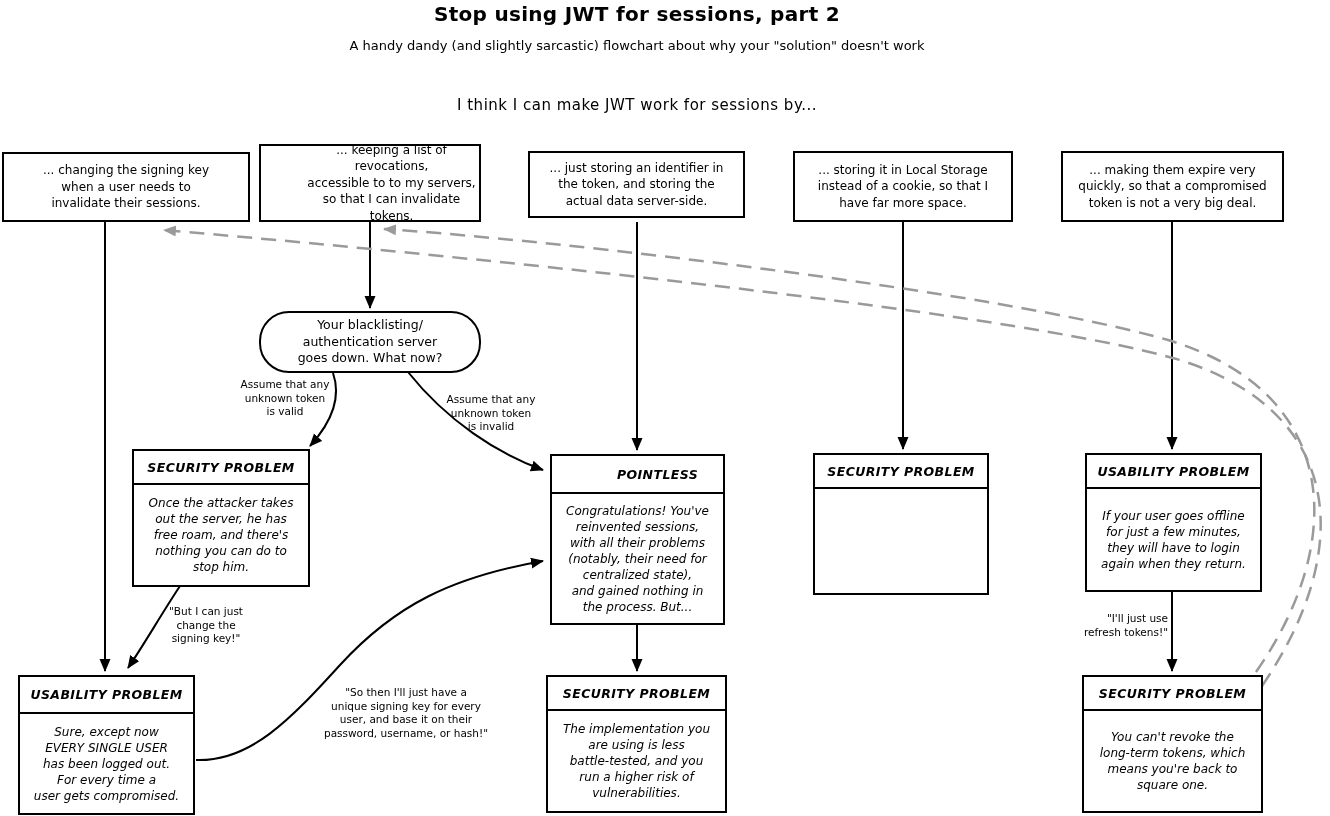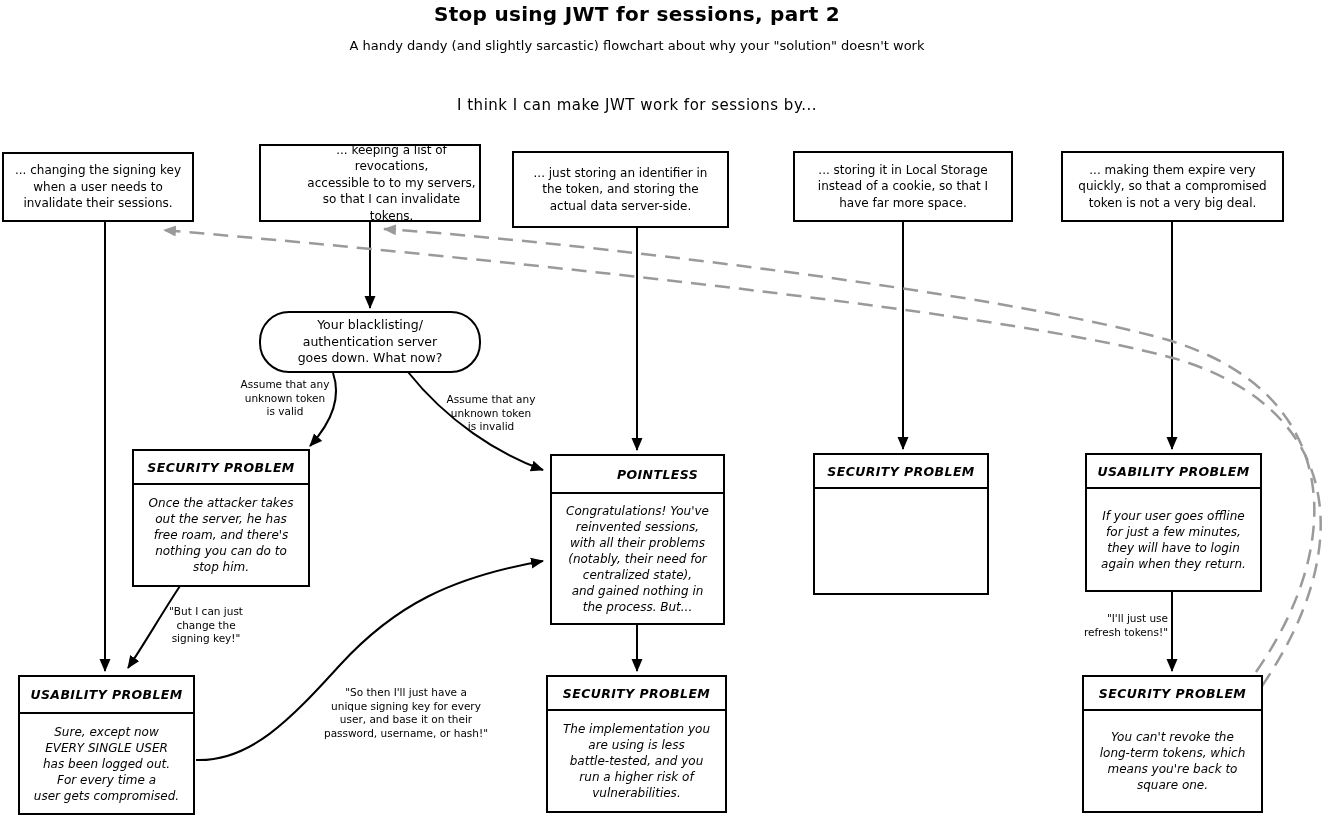--- a/index.html
+++ b/index.html
@@ -63,27 +63,27 @@
       <path d="M1262,686 C1356,548 1343,412 1180,360 C1010,310 420,252 164,230" marker-end="url(#ag)"></path>
     </g>
   </svg>
 
   <div class="hdr">
     <div class="title">Stop using JWT for sessions, part 2</div>
     <div class="subtitle">A handy dandy (and slightly sarcastic) flowchart about why your "solution" doesn't work</div>
     <div class="prompt">I think I can make JWT work for sessions by...</div>
   </div>
 
-  <div class="box" style="left:2px; top:152px; width:192px; height:70px;">... changing the signing key
+  <div class="box" style="left:2px; top:152px; width:248px; height:70px;">... changing the signing key
 when a user needs to
 invalidate their sessions.</div>
   <div class="box" style="left:259px; top:144px; width:222px; height:78px;padding-left:43px;">... keeping a list of revocations,
 accessible to to my servers,
 so that I can invalidate tokens.</div>
-  <div class="box" style="left:512px; top:151px; width:217px; height:77px;">... just storing an identifier in
+  <div class="box" style="left:528px; top:151px; width:217px; height:67px;">... just storing an identifier in
 the token, and storing the
 actual data server-side.</div>
   <div class="box" style="left:793px; top:151px; width:220px; height:71px;">... storing it in Local Storage
 instead of a cookie, so that I
 have far more space.</div>
   <div class="box" style="left:1061px; top:151px; width:223px; height:71px;">... making them expire very
 quickly, so that a compromised
 token is not a very big deal.</div>
 
   <div class="box decision" style="left:259px; top:311px; width:222px; height:62px;">Your blacklisting/

